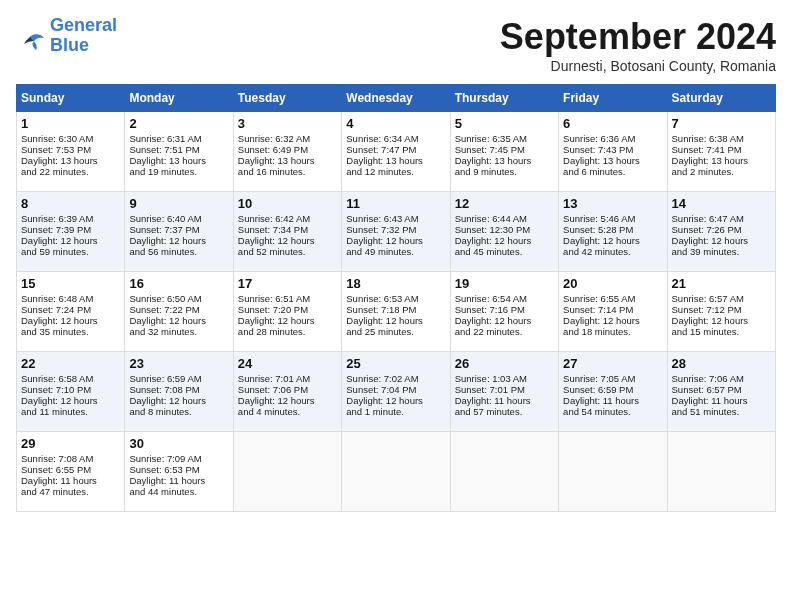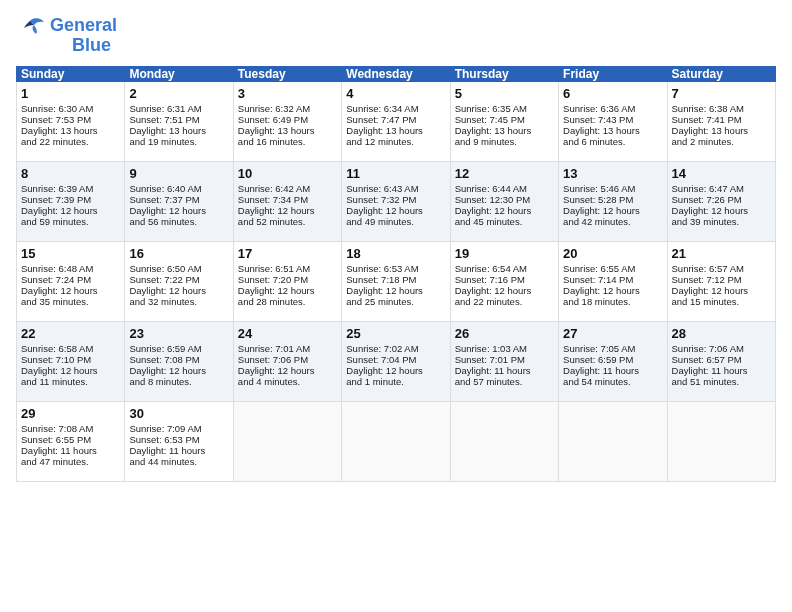--- a/index.html
+++ b/index.html
@@ -11,21 +11,21 @@
       padding: 16px;
     }
     .header {
       display: flex;
       justify-content: space-between;
       align-items: flex-start;
       margin-bottom: 10px;
     }
     .logo {
       display: flex;
-      align-items: flex-start;
+      align-items: flex-end;
       gap: 4px;
     }
     .logo-text {
       font-size: 18px;
       font-weight: bold;
       color: #1a1a1a;
       line-height: 1.1;
     }
     .logo-text span {
       color: #3a7bd5;
@@ -49,21 +49,21 @@
     table {
       width: 100%;
       border-collapse: collapse;
       table-layout: fixed;
     }
     thead tr th {
       background-color: #2a62b8;
       color: #fff;
       font-size: 12px;
       font-weight: bold;
-      padding: 0 4px;
+      padding: 6px 4px;
       text-align: left;
       border: 1px solid #2a62b8;
     }
     tbody tr td {
       vertical-align: top;
       padding: 4px 4px;
       font-size: 9.5px;
       color: #222;
       border: 1px solid #ddd;
       height: 80px;
@@ -91,23 +91,27 @@
 <div class="header">
   <div class="logo">
     <svg class="logo-bird" viewBox="0 0 30 24">
       <path d="M15 4 C18 1, 26 2, 28 6 C24 5, 20 6, 18 9 C16 7, 14 5, 15 4Z" fill="#3a7bd5"></path>
       <path d="M18 9 C20 12, 22 15, 20 18 C17 15, 15 12, 18 9Z" fill="#3a7bd5"></path>
       <path d="M15 4 C13 6, 10 8, 8 12 C11 10, 15 9, 18 9 C16 7, 14 5, 15 4Z" fill="#1a3a6e"></path>
     </svg>
     <div>
       <div class="logo-text">
         <span>General</span><br>
-        <span style="color:#3a7bd5;margin-left:22px;">Blue</span>
+        <span style="color:#3a7bd5;">Blue</span>
       </div>
     </div>
+  </div>
+  <div class="title-block">
+    <div class="month-title">September 2024</div>
+    <div class="subtitle">Durnesti, Botosani County, Romania</div>
   </div>
 </div>
 
 <table>
   <thead>
     <tr>
     <th>Sunday</th>
         <th>Monday</th>
         <th>Tuesday</th>
         <th>Wednesday</th>

